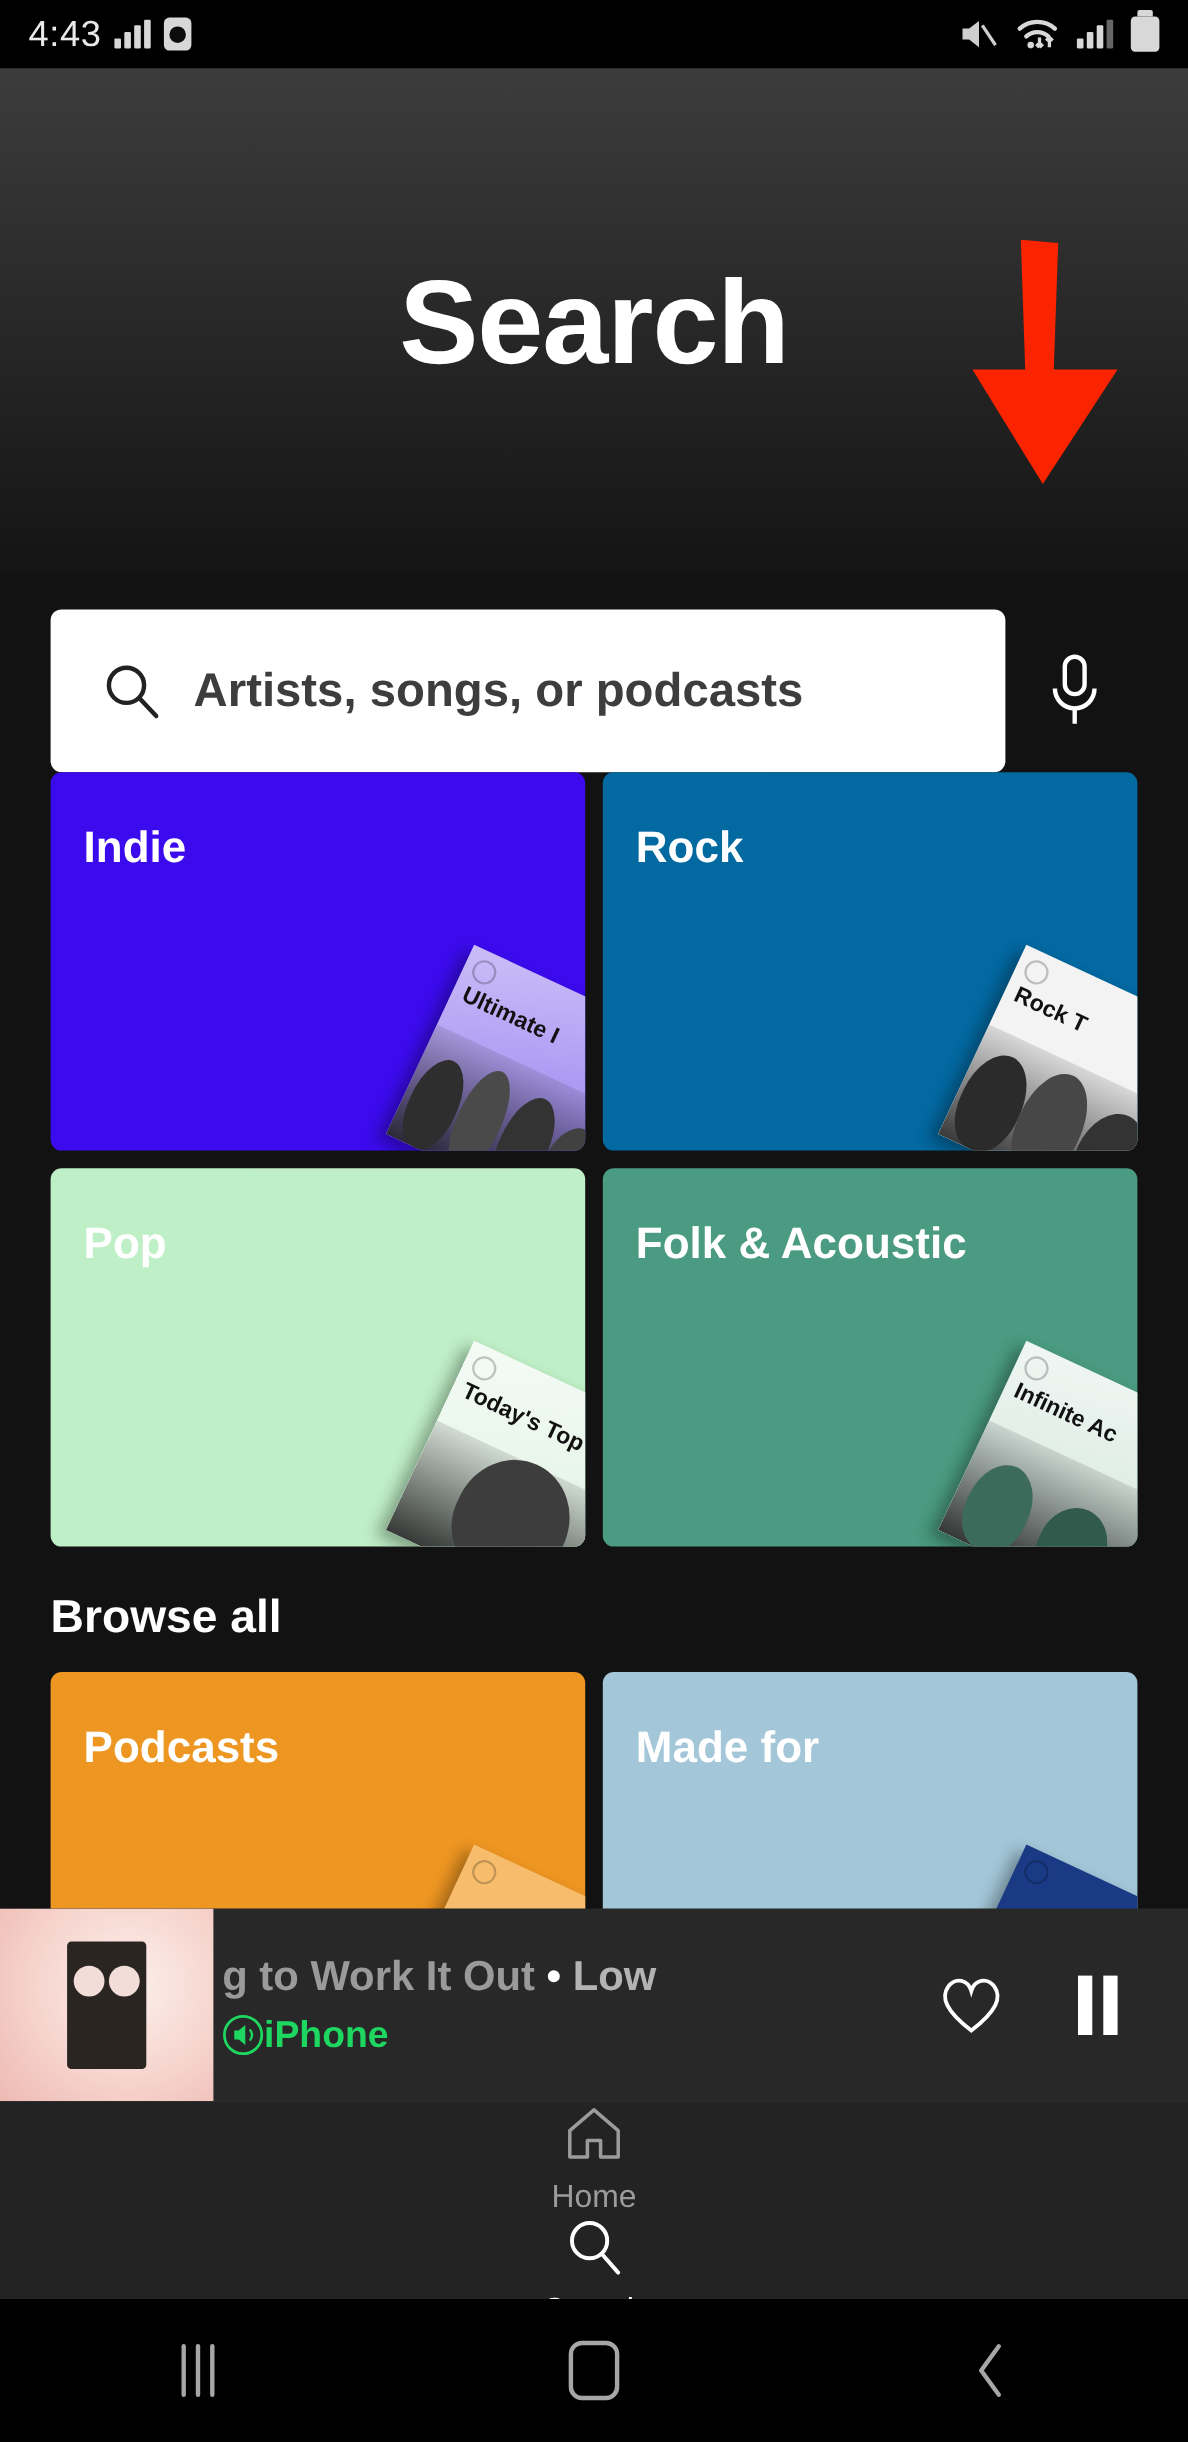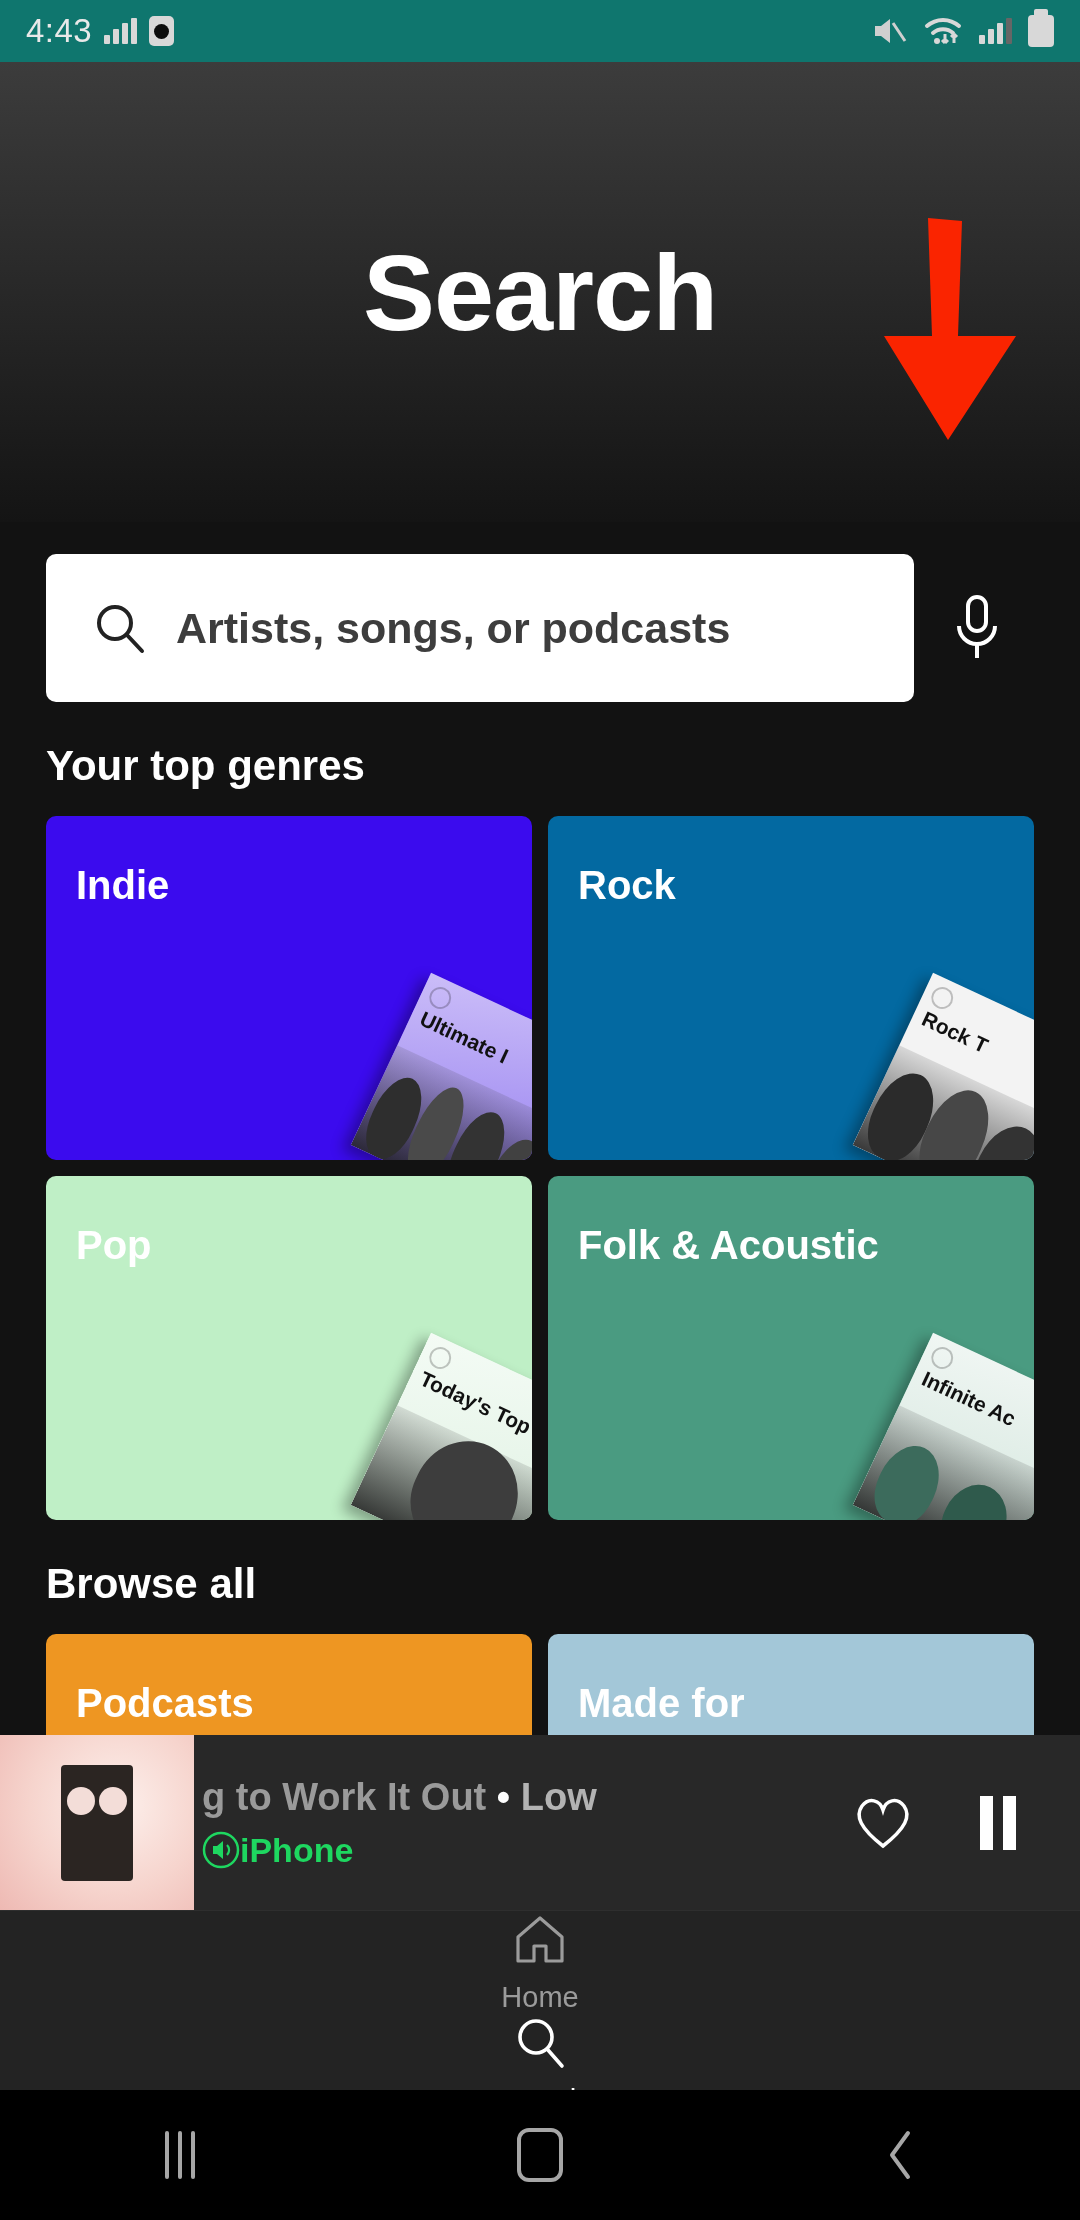--- a/index.html
+++ b/index.html
@@ -7,21 +7,21 @@
     width:1080px; height:2220px;
     background:#000;
     font-family:"Liberation Sans", sans-serif;
     overflow:hidden;
   }
   .phone { position:relative; width:1080px; height:2220px; background:#121212; }
 
   
   .statusbar {
     position:absolute; top:0; left:0; width:1080px; height:62px;
-    background:#0f766e; display:flex; align-items:center;
+    background:#000000; display:flex; align-items:center;
     padding:0 26px; z-index:60;
   }
   .sb-left { display:flex; align-items:center; gap:12px; }
   .sb-time { color:#e9e9e9; font-size:33px; letter-spacing:.5px; }
   .sb-right { margin-left:auto; display:flex; align-items:center; gap:16px; }
   .bars { display:flex; align-items:flex-end; gap:3px; height:26px; }
   .bars i { display:block; width:6px; background:#d8d8d8; border-radius:1px; }
   .bars i:nth-child(1){height:9px;} .bars i:nth-child(2){height:15px;}
   .bars i:nth-child(3){height:21px;} .bars i:nth-child(4){height:26px;}
   .bars.dim i:nth-child(4){background:#666;}
@@ -199,21 +199,20 @@
       <svg width="56" height="72" viewBox="0 0 56 72">
         <rect x="19" y="5" width="18" height="34" rx="9" stroke="#fff" stroke-width="4" fill="none"></rect>
         <path d="M10 34a18 18 0 0 0 36 0" stroke="#fff" stroke-width="4" fill="none"></path>
         <path d="M28 52v14" stroke="#fff" stroke-width="4"></path>
       </svg>
     </div>
   </div>
 
   <div class="content">
 
-    <div class="sec-title">Your top genres</div>
 
     <div class="grid">
 
       <div class="card" style="background:#3B0BEE">
         <div class="card-label">Indie</div>
         <div class="cover" style="background:linear-gradient(160deg,#cbbdf8,#8d76ef)">
           <span class="sp-logo"></span>
           <div class="cv-title">Ultimate I</div>
           <div class="cv-people">
             <span class="blob" style="left:6px;bottom:0;width:44px;height:86px;background:#2e2e2e"></span>

